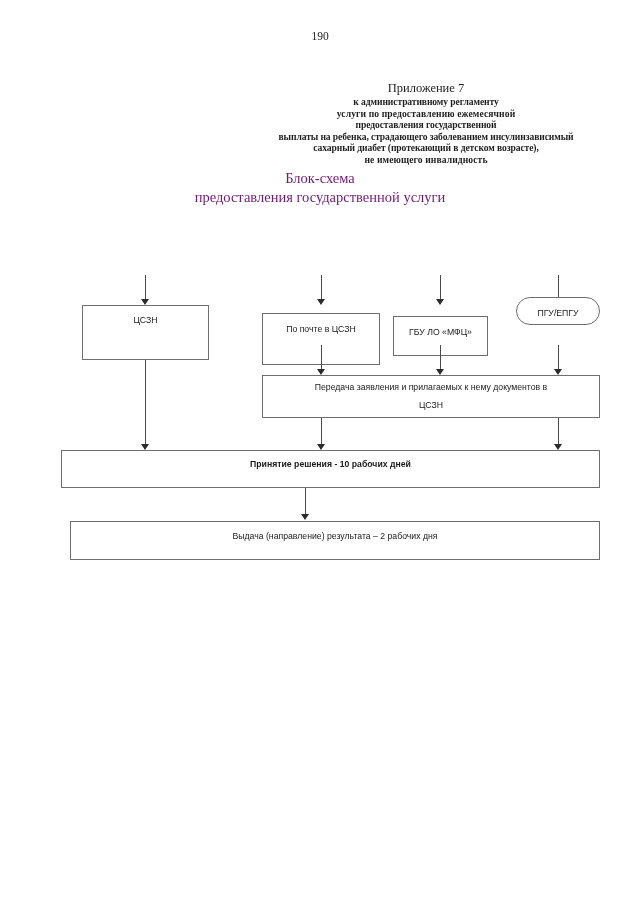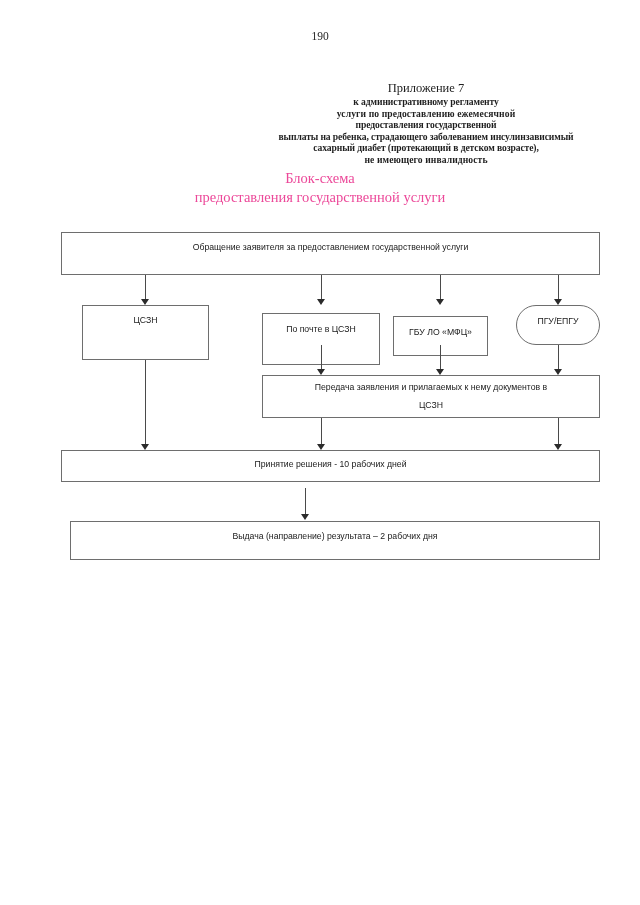--- a/index.html
+++ b/index.html
@@ -57,21 +57,21 @@
   
   .doc-title {
     position: absolute;
     top: 169px;
     left: 0;
     width: 640px;
     text-align: center;
     font-family: "Liberation Serif", "DejaVu Serif", serif;
     font-size: 14.5px;
     line-height: 19px;
-    color: #ec4899;
+    color: #701a75;
   }
 
   
   .flow {
     position: absolute;
     top: 0;
     left: 0;
     width: 640px;
     height: 905px;
   }
@@ -98,27 +98,27 @@
 
   #node-cszn         { left: 82px;  top: 305px; width: 127px; height: 55px; }
   #node-cszn .node-text { padding-top: 9px; }
 
   #node-mail         { left: 262px; top: 313px; width: 118px; height: 52px; }
   #node-mail .node-text { padding-top: 10px; }
 
   #node-mfc          { left: 393px; top: 316px; width: 95px; height: 40px; }
   #node-mfc .node-text { padding-top: 10px; }
 
-  #node-pgu          { left: 516px; top: 305px; width: 84px; height: 40px; border-radius: 20px; }
+  #node-pgu          { left: 516px; top: 297px; width: 84px; height: 28px; border-radius: 20px; }
   #node-pgu .node-text { padding-top: 10px; }
 
   #node-transfer     { left: 262px; top: 375px; width: 338px; height: 43px; }
   #node-transfer .node-text { padding-top: 6px; }
 
-  #node-decision     { left: 61px;  top: 450px; width: 539px; height: 32px; }
+  #node-decision     { left: 61px;  top: 450px; width: 539px; height: 38px; font-weight: bold; }
   #node-decision .node-text { padding-top: 8px; }
 
   #node-result       { left: 70px;  top: 521px; width: 530px; height: 39px; }
   #node-result .node-text { padding-top: 9px; }
 
   
   .conn-line {
     position: absolute;
     width: 1px;
     background: #4a4a4a;
@@ -149,23 +149,20 @@
     <div class="appendix-line wide">не имеющего инвалидность</div>
   </div>
 
   <div class="doc-title">
     <div>Блок-схема</div>
     <div>предоставления государственной услуги</div>
   </div>
 
   <div class="flow">
 
-    <div class="node" id="node-request">
-      <span class="node-text">Обращение заявителя за предоставлением государственной услуги</span>
-    </div>
 
     <div class="conn-line" style="left:145px; top:275px; height:24px;"></div>
     <div class="arrow-head" style="left:141px; top:299px;"></div>
 
     <div class="conn-line" style="left:321px; top:275px; height:24px;"></div>
     <div class="arrow-head" style="left:317px; top:299px;"></div>
 
     <div class="conn-line" style="left:440px; top:275px; height:24px;"></div>
     <div class="arrow-head" style="left:436px; top:299px;"></div>
 

